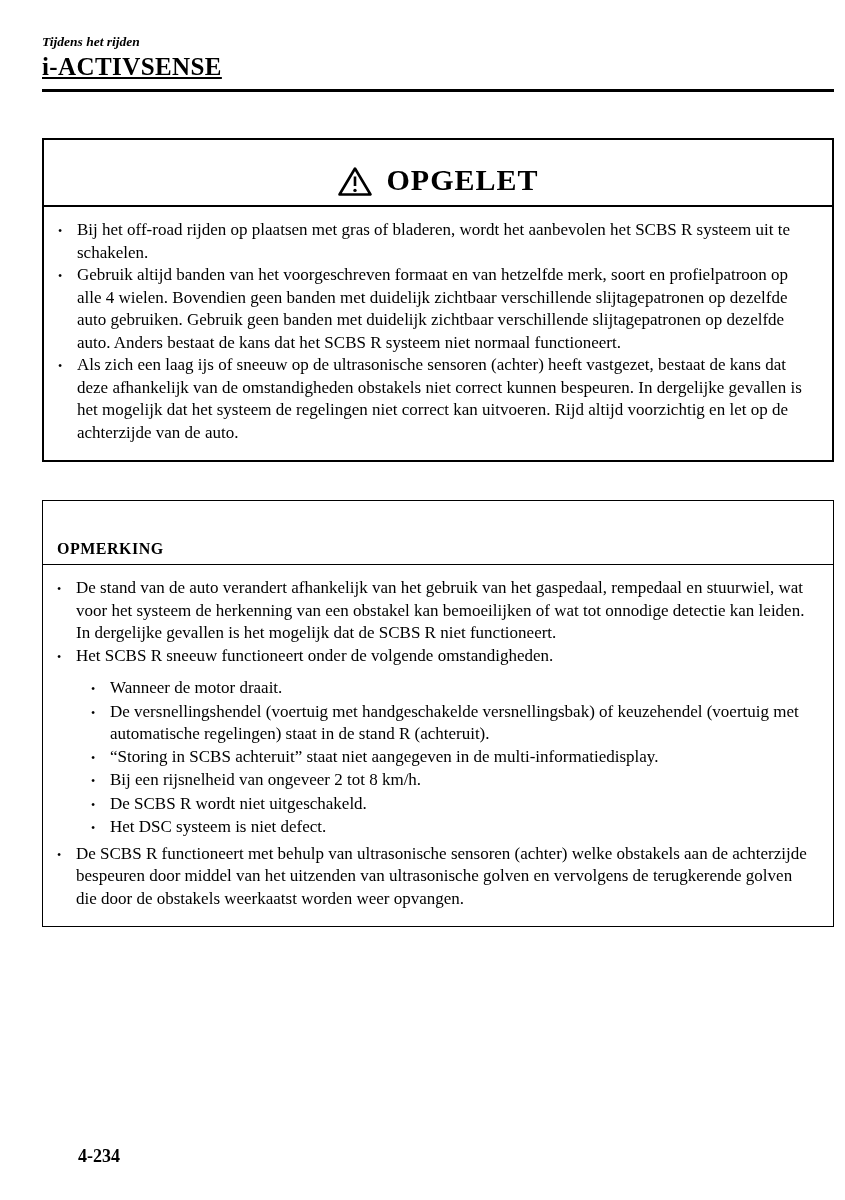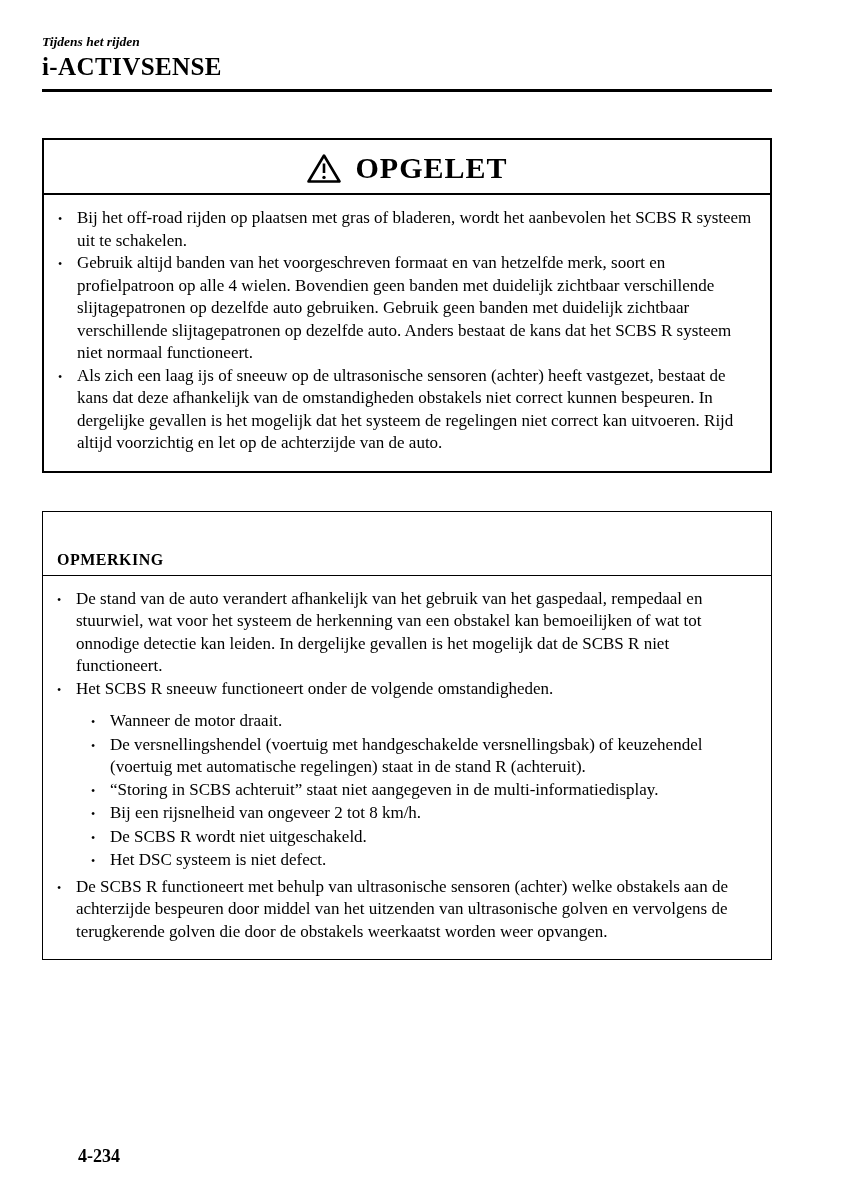--- a/index.html
+++ b/index.html
@@ -9,50 +9,52 @@
     background: #ffffff;
     color: #000000;
     font-family: "Liberation Serif", serif;
     position: relative;
     overflow: hidden;
   }
   .content {
     position: absolute;
     top: 0;
     left: 42px;
-    width: 730px;
+    width: 792px;
   }
   .running-head {
     margin-top: 34px;
     font-size: 13.5px;
     font-weight: bold;
     font-style: italic;
   }
   .page-title {
     margin-top: 3px;
     font-size: 25px;
     font-weight: bold;
     letter-spacing: 0.4px;
+    text-decoration: underline;
   }
   .title-rule {
     margin-top: 8px;
     height: 3px;
     background: #000;
   }
   .box {
     border: 2px solid #000;
     background: #fff;
   }
   .warning-box { margin-top: 46px; }
   .warning-head {
     display: flex;
-    align-items: center;
+    align-items: flex-end;
     justify-content: center;
     gap: 13px;
     padding: 11px 0 8px 0;
+    margin-top: 12px;
   }
   .warn-icon { display: inline-flex; }
   .warning-title {
     font-size: 30px;
     font-weight: bold;
     letter-spacing: 1px;
   }
   .box-divider { border-top: 2px solid #000; }
   .box-body {
     padding: 12px 18px 16px 14px;

